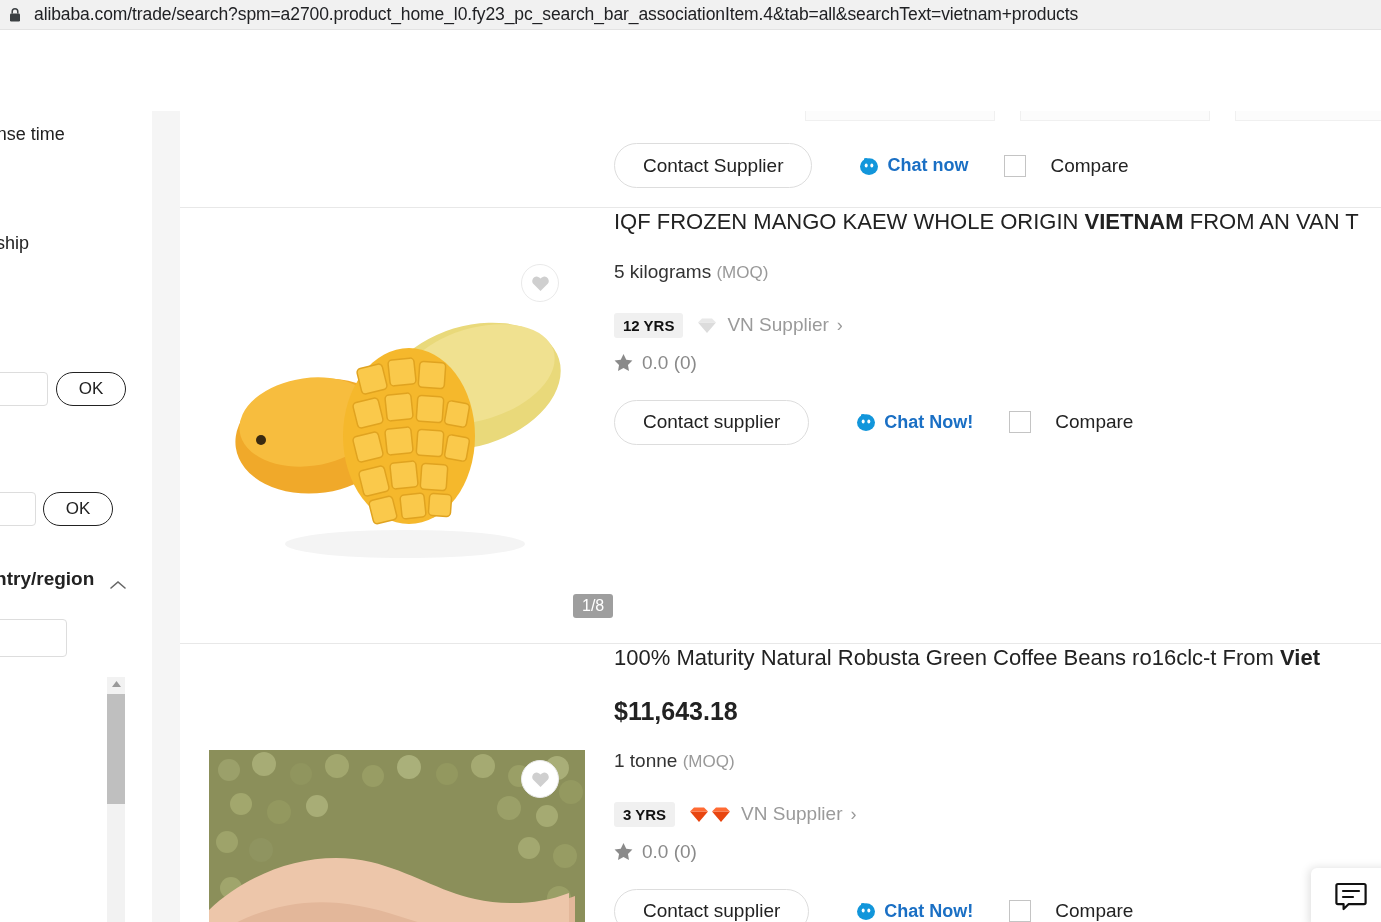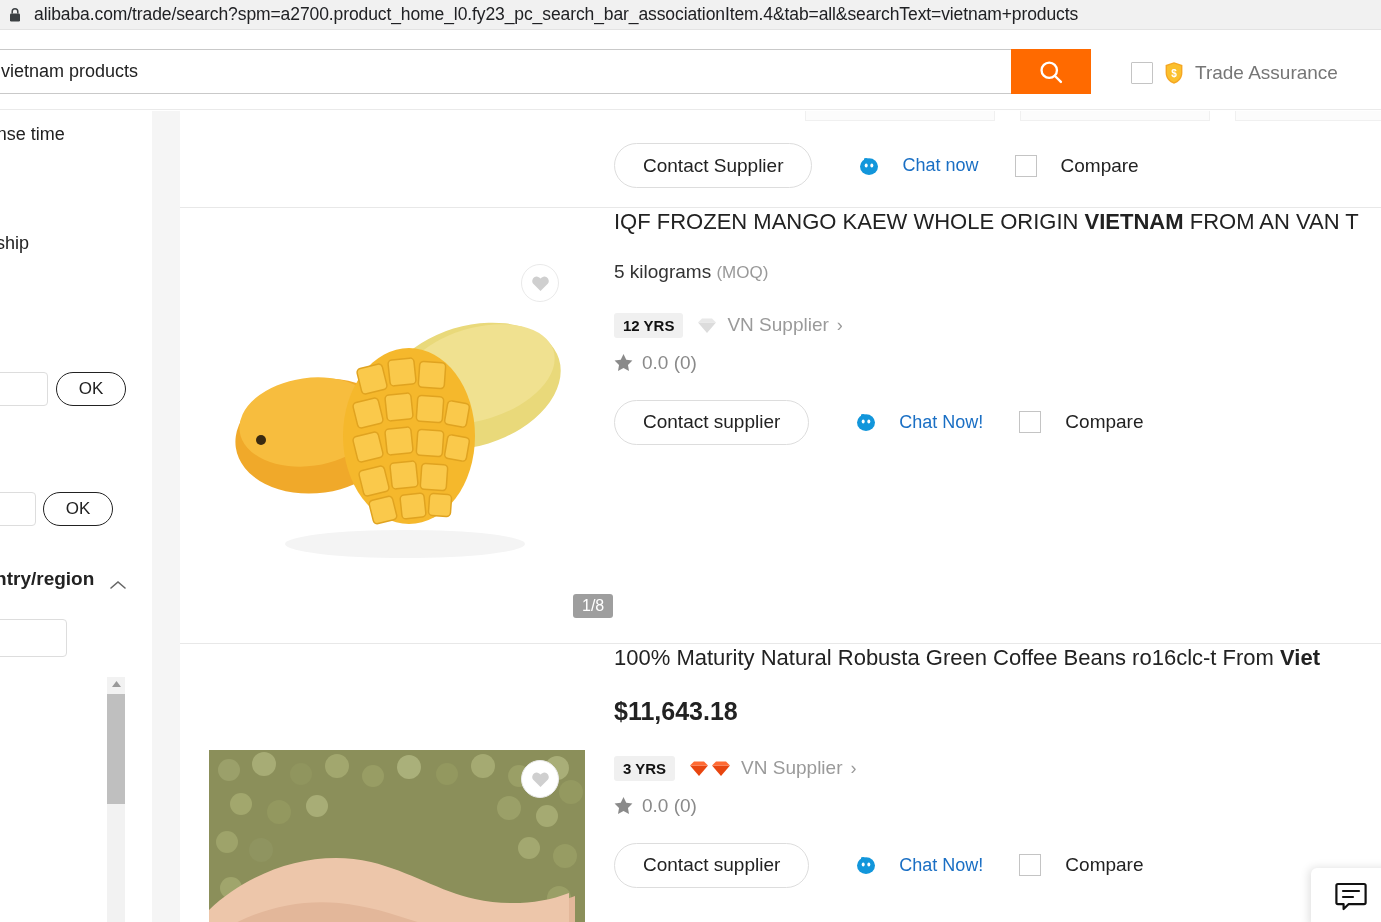--- a/index.html
+++ b/index.html
@@ -151,22 +151,22 @@
   }
 
   .btn-contact {
     border: 1px solid #ddd; border-radius: 24px; background: #fff;
     height: 45px; padding: 0 28px;
     font-size: 19px; color: #222; cursor: pointer;
     display: flex; align-items: center; justify-content: center;
     font-family: "Liberation Sans", sans-serif; white-space: nowrap;
   }
   .chat-link {
-    display: flex; align-items: center; gap: 22px;
-    margin-left: 46px; cursor: pointer;
+    display: flex; align-items: center; gap: 7px;
+    margin-left: 46px; cursor: pointer; font-weight: bold;
   }
   .chat-icon { width: 22px; height: 22px; flex:0 0 auto; display:block; }
   .chat-text { font-size: 18px; color: #1a6fc4; white-space: nowrap; }
   .compare-wrap {
     display: flex; align-items: center; gap: 24px; margin-left: 36px; cursor: pointer;
   }
   .compare-box { width: 22px; height: 22px; border: 1px solid #c4c4c4; background:#fff; flex:0 0 auto; }
   .compare-text { font-size: 19px; color: #222; white-space: nowrap; }
 
   
@@ -237,41 +237,20 @@
 <div id="page">
 
   <div class="urlbar">
     <svg class="lock-icon" viewBox="0 0 14 16">
       <rect x="2" y="6.5" width="10" height="8" rx="1.2" fill="#3c4043"></rect>
       <path d="M4.2 6.5V4.5a2.8 2.8 0 0 1 5.6 0v2" stroke="#3c4043" stroke-width="1.5" fill="none"></path>
     </svg>
     <span class="url-text">alibaba.com/trade/search?spm=a2700.product_home_l0.fy23_pc_search_bar_associationItem.4&amp;tab=all&amp;searchText=vietnam+products</span>
   </div>
 
-  <div class="search-header">
-    <div class="search-box">
-      <input class="search-input" type="text" value="vietnam products" style="">
-    </div>
-    <button class="search-btn">
-      <svg width="28" height="28" viewBox="0 0 24 24">
-        <circle cx="10.5" cy="10.5" r="6.6" fill="none" stroke="#ffffff" stroke-width="2"></circle>
-        <line x1="15.4" y1="15.4" x2="20.5" y2="20.5" stroke="#ffffff" stroke-width="2" stroke-linecap="round"></line>
-      </svg>
-    </button>
-
-    <div class="trade-assurance">
-      <span class="ta-checkbox"></span>
-      <svg class="ta-shield" viewBox="0 0 22 24">
-        <path d="M11 1.2 2.6 4.1v7.6c0 5.4 3.6 9.4 8.4 11.1 4.8-1.7 8.4-5.7 8.4-11.1V4.1z" fill="#f5a623"></path>
-        <path d="M11 2.6 4 5.1v6.6c0 4.6 3 8 7 9.5 4-1.5 7-4.9 7-9.5V5.1z" fill="#fbc02d"></path>
-        <text x="11" y="16" font-size="10" font-weight="bold" text-anchor="middle" fill="#ffffff" font-family="Liberation Sans, sans-serif">$</text>
-      </svg>
-      <span class="ta-label">Trade Assurance</span>
-    </div>
-  </div>
 
   <div class="sidebar">
     <div class="sb-inner">
       <div class="sb-text sb-row-1">Average response time</div>
 
       <div class="sb-text sb-row-3">Ready to Dropship</div>
 
       <div class="sb-input price-in-1"></div>
       <button class="sb-ok ok-1">OK</button>
 
@@ -491,20 +470,21 @@
         <button class="fav-btn">
           <svg width="19" height="17" viewBox="0 0 19 17">
             <path d="M9.5 16 2 8.6A4.4 4.4 0 0 1 9.5 3.6 4.4 4.4 0 0 1 17 8.6z" fill="#cfcfcf"></path>
           </svg>
         </button>
       </div>
 
       <div class="prod-info">
         <div class="prod-title"><span>100% Maturity Natural Robusta Green Coffee Beans ro16clc-t From </span><b>Viet</b><span></span></div>
         <div class="prod-price">$11,643.18</div>
+        <div class="prod-moq"><span>1 tonne</span> <span class="muted">(MOQ)</span></div>
 
         <div class="supplier-row">
           <span class="yrs-badge">3 YRS</span>
           <span class="diamonds">
             <svg class="diamond" viewBox="0 0 20 17">
               <path d="M1 5.5h18L10 16z" fill="#e8450f"></path>
               <path d="M1 5.5 5 1.5h10l4 4z" fill="#ff6a33"></path>
             </svg>
             <svg class="diamond" viewBox="0 0 20 17">
               <path d="M1 5.5h18L10 16z" fill="#e8450f"></path>

